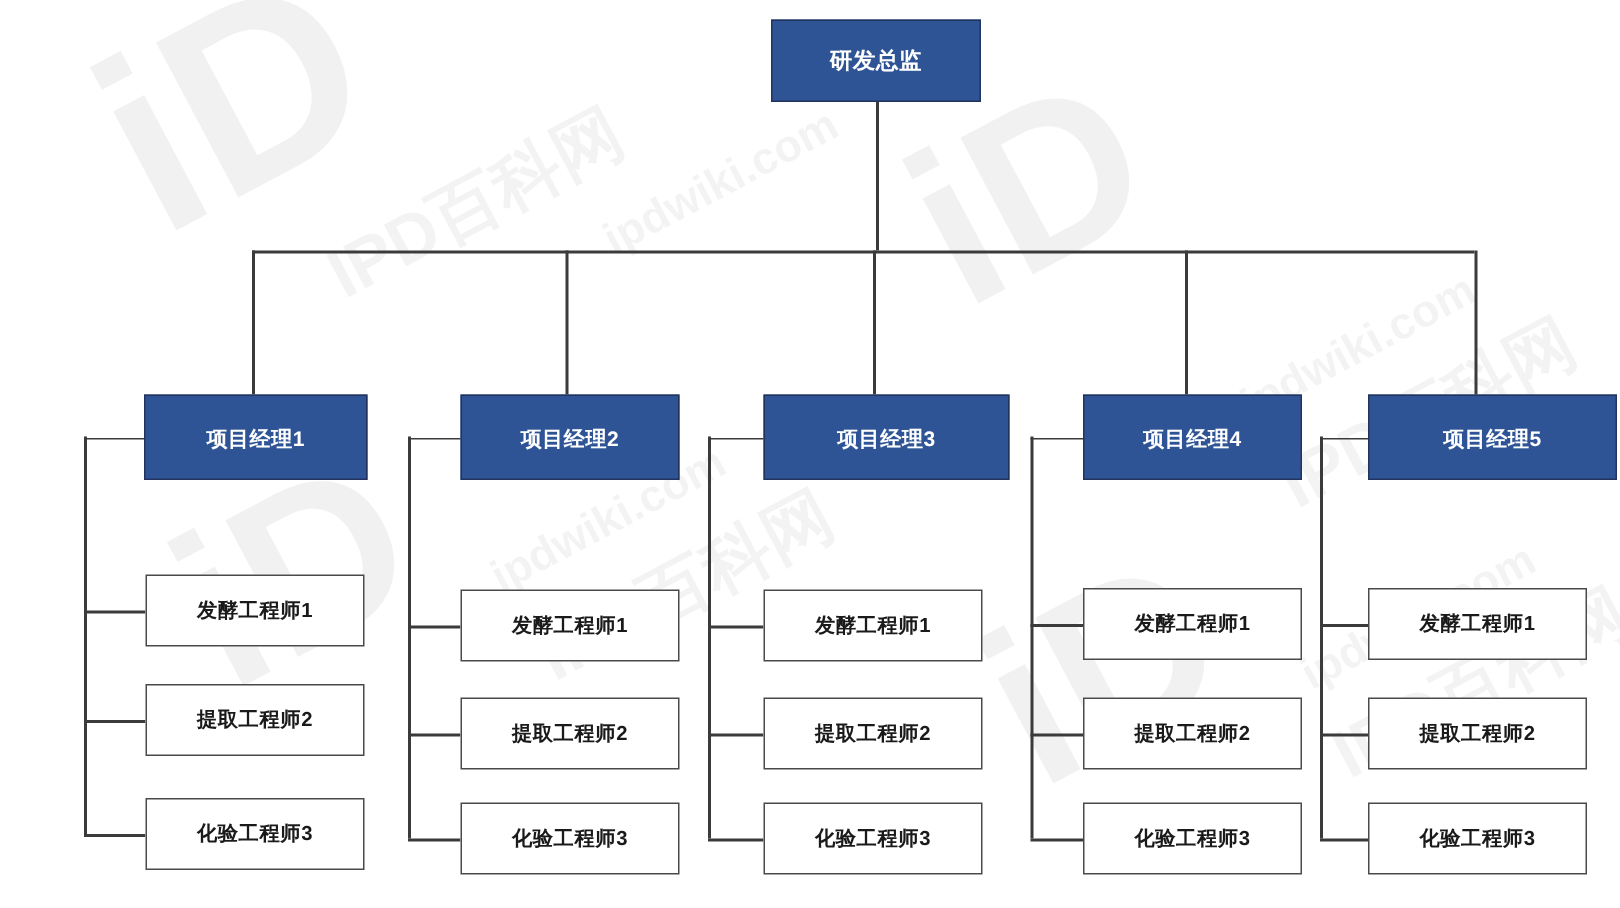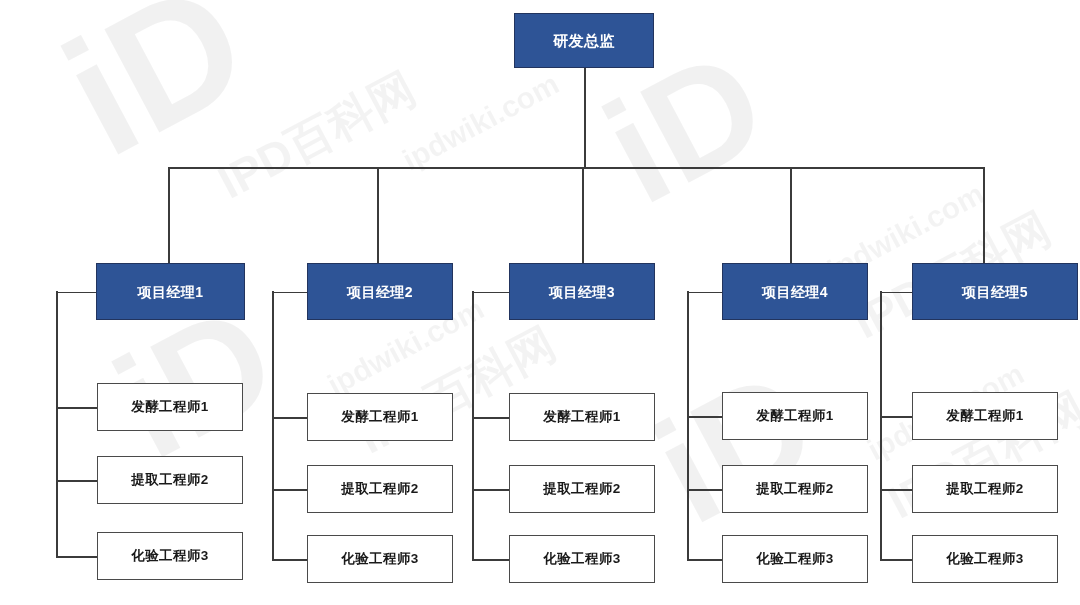--- a/index.html
+++ b/index.html
@@ -181,21 +181,21 @@
       </div>
       <div class="node white" style="left: 307px; top: 393px; width: 146px; height: 48px;">
         <span class="node-label">发酵工程师1</span>
       </div>
       <div class="node white" style="left: 307px; top: 465px; width: 146px; height: 48px;">
         <span class="node-label">提取工程师2</span>
       </div>
       <div class="node white" style="left: 307px; top: 535px; width: 146px; height: 48px;">
         <span class="node-label">化验工程师3</span>
       </div>
-      <div class="node blue" style="left: 509px; top: 263px; width: 146px; height: 57px;">
+      <div class="node blue" style="left: 509px; top: 263px; width: 164px; height: 57px;">
         <span class="node-label">项目经理3</span>
       </div>
       <div class="node white" style="left: 509px; top: 393px; width: 146px; height: 48px;">
         <span class="node-label">发酵工程师1</span>
       </div>
       <div class="node white" style="left: 509px; top: 465px; width: 146px; height: 48px;">
         <span class="node-label">提取工程师2</span>
       </div>
       <div class="node white" style="left: 509px; top: 535px; width: 146px; height: 48px;">
         <span class="node-label">化验工程师3</span>

